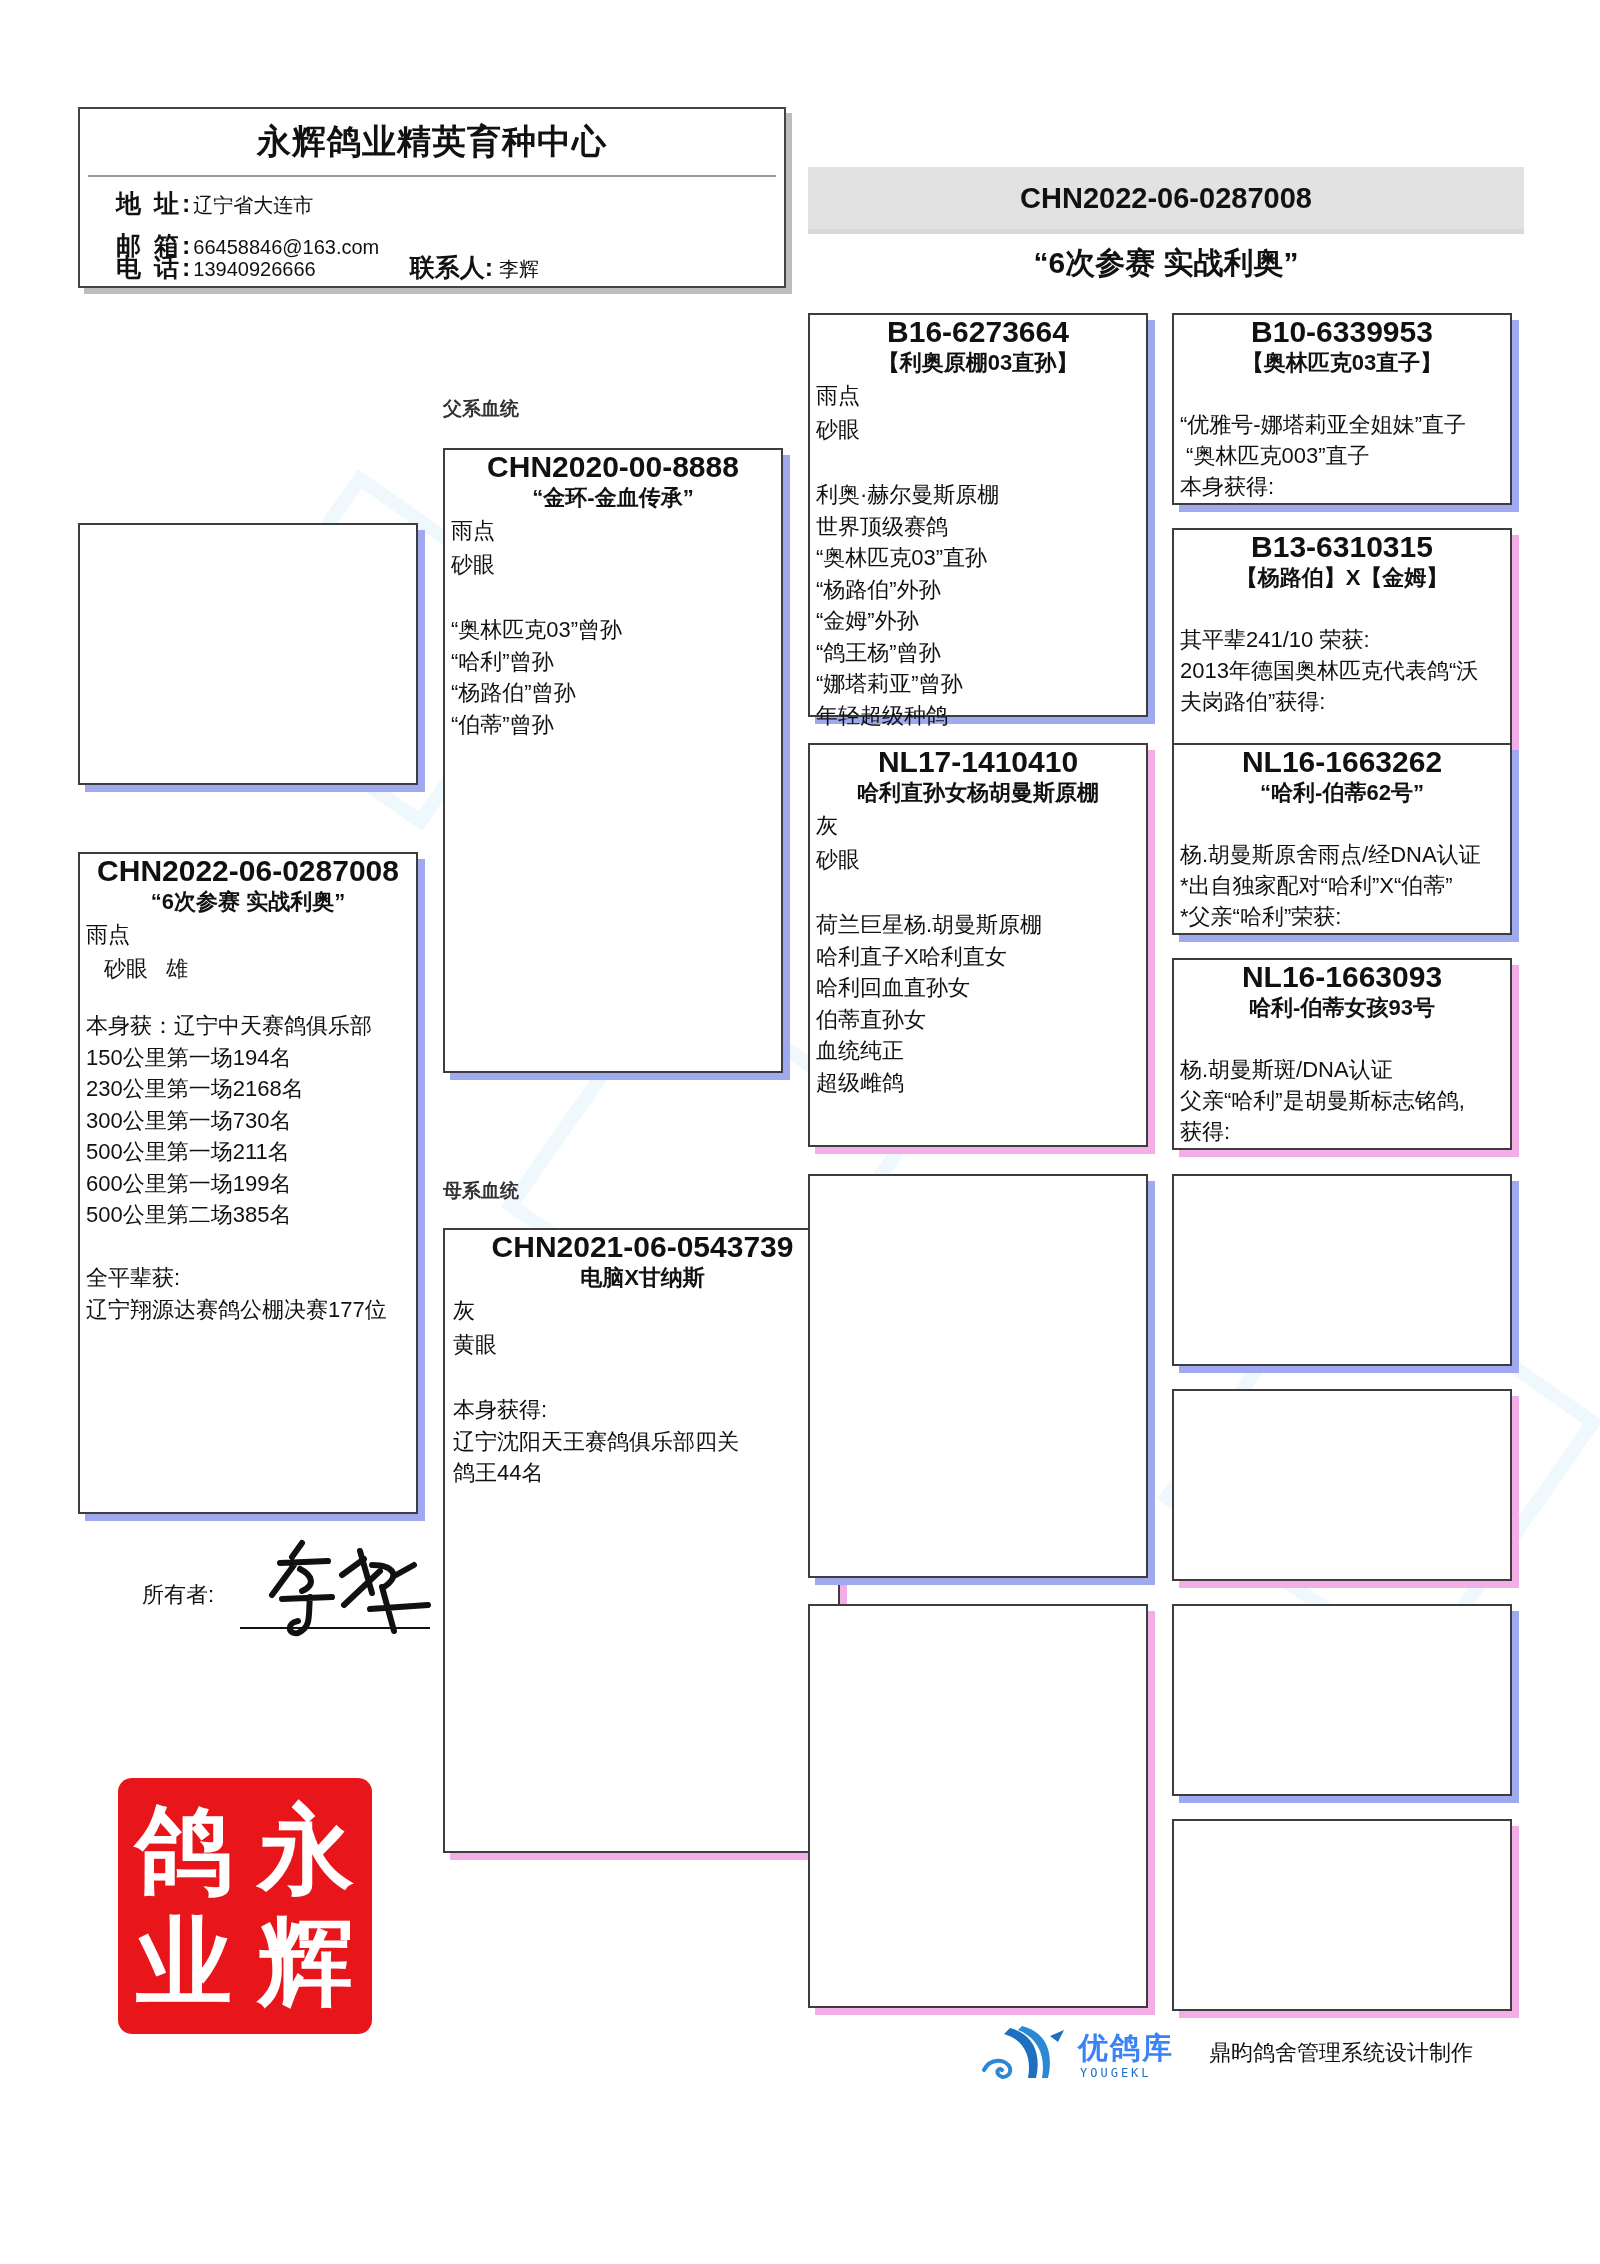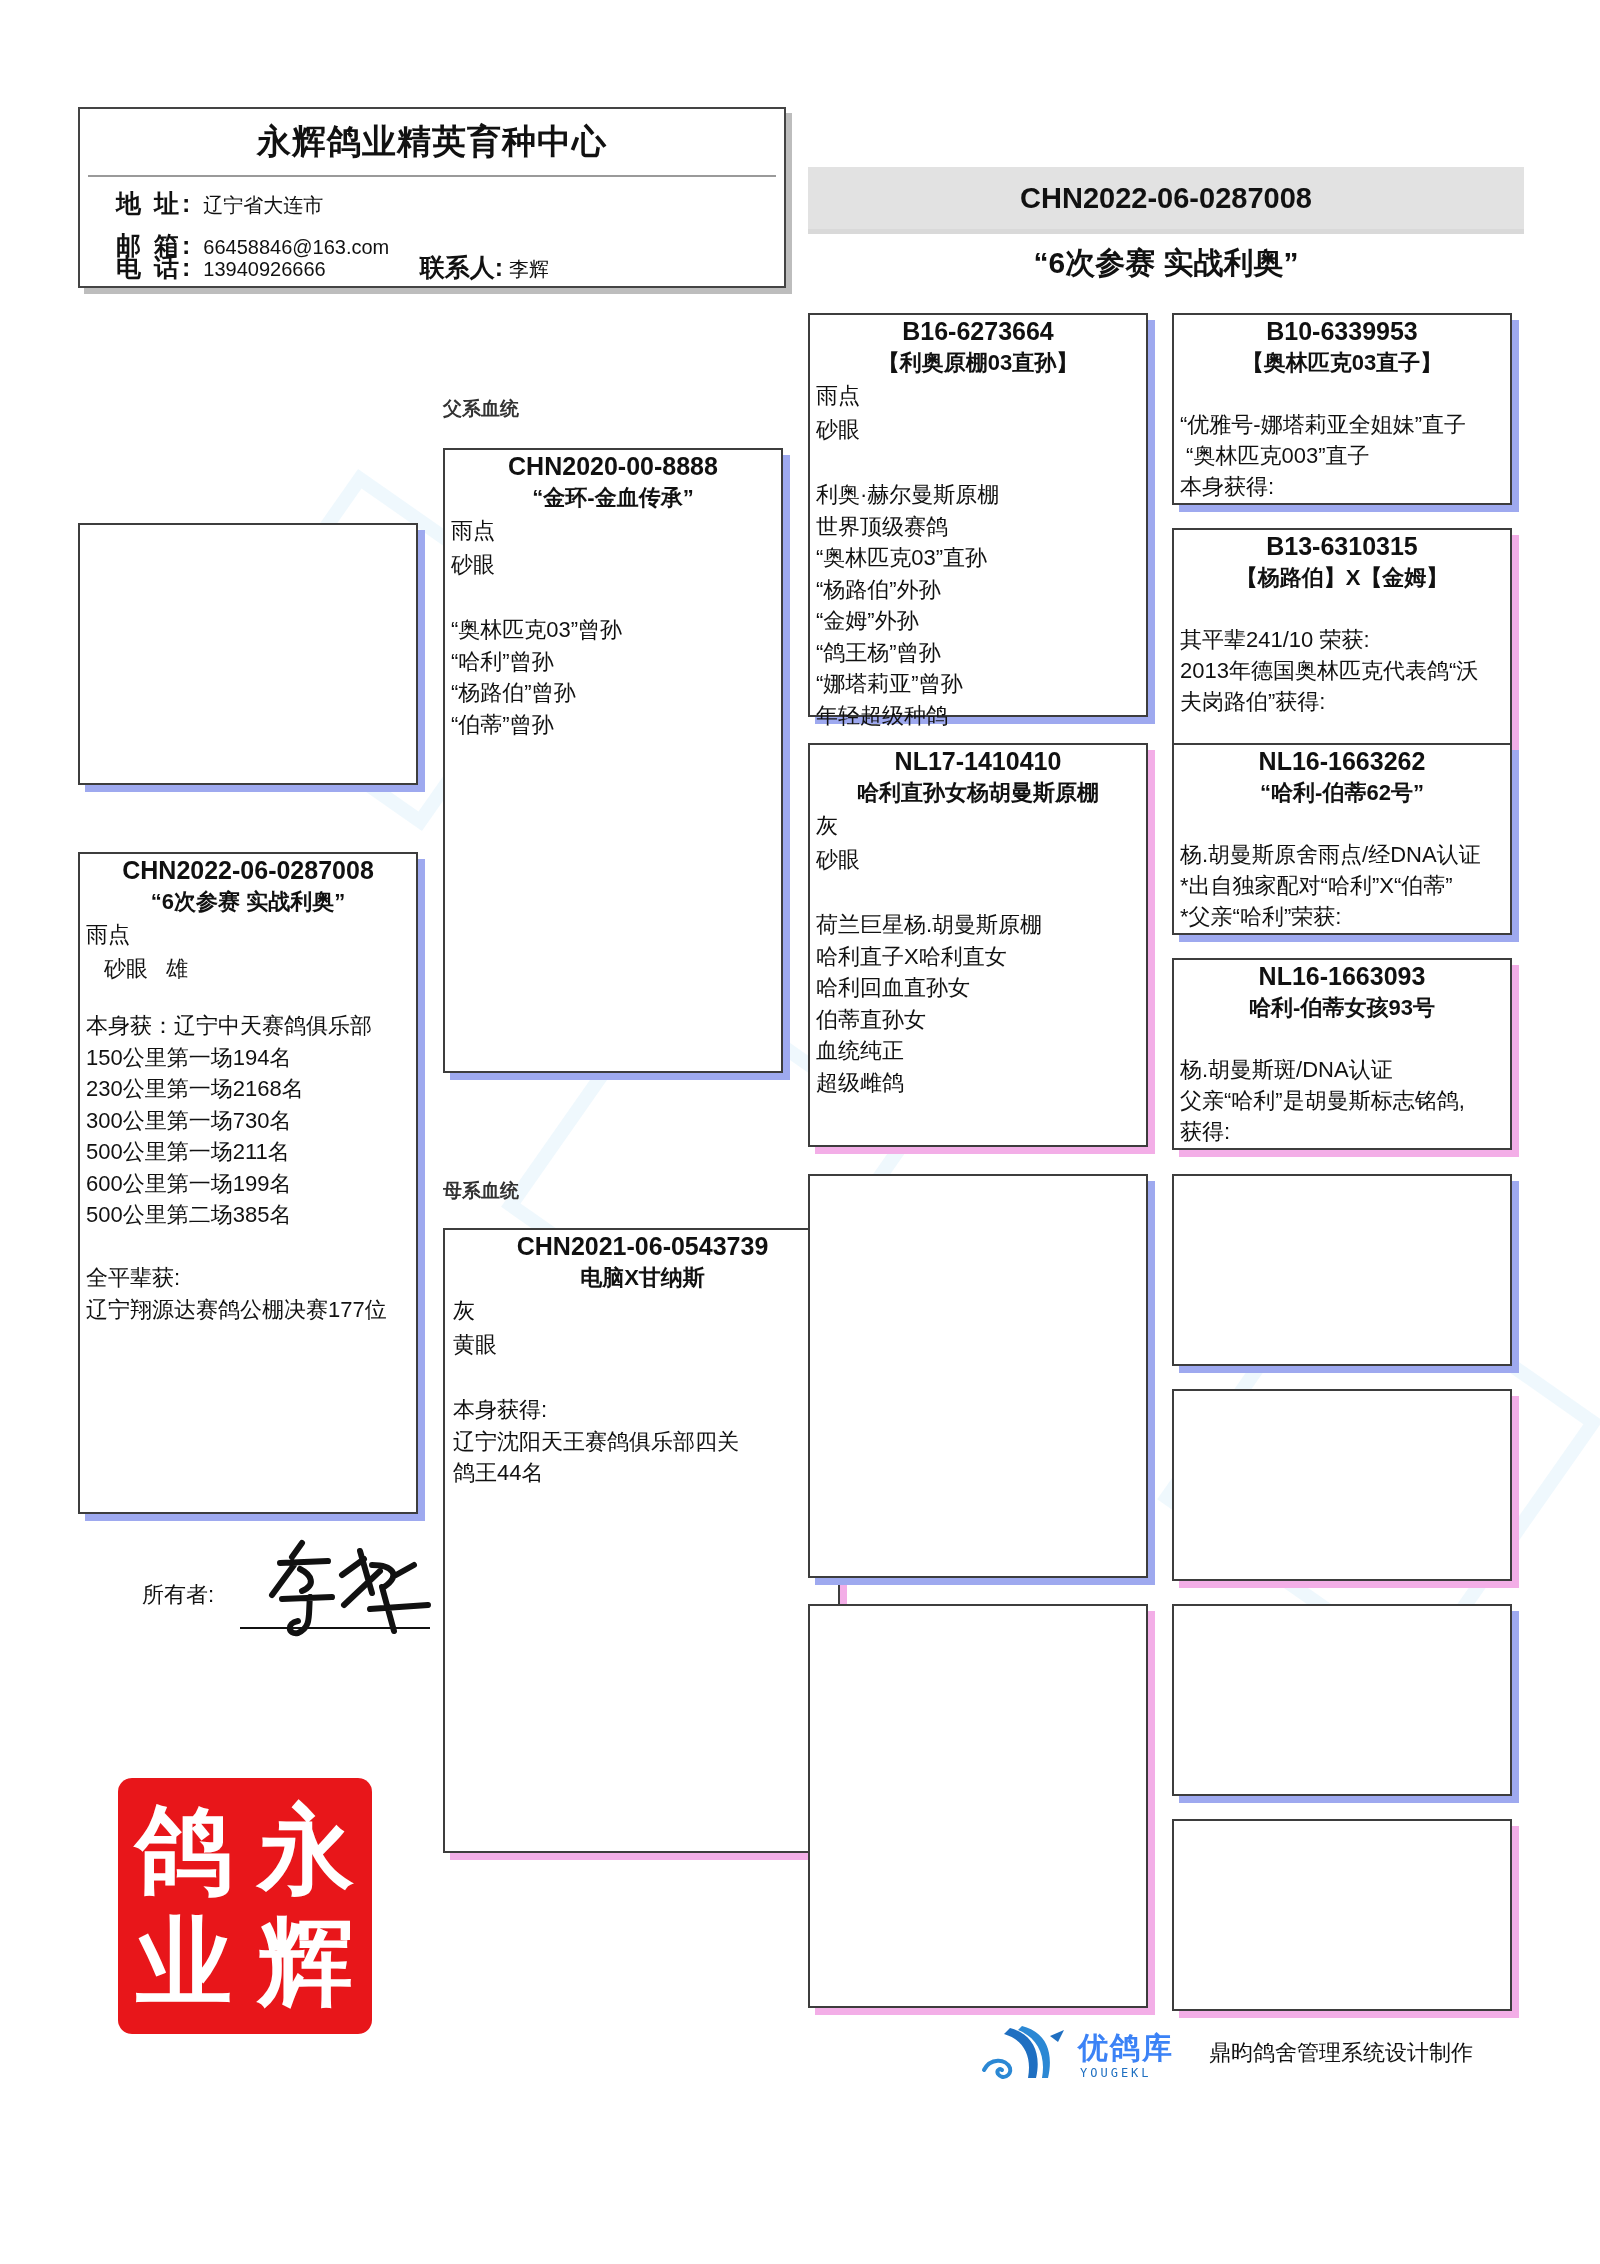--- a/index.html
+++ b/index.html
@@ -6,34 +6,34 @@
   html, body { width: 1600px; height: 2264px; background: #ffffff; }
   body { position: relative; overflow: hidden; font-family: "Liberation Sans", "DejaVu Sans", sans-serif; color: #111; }
 
   .watermark { position: absolute; border: 14px solid rgba(210, 235, 248, 0.35); transform: rotate(35deg); pointer-events: none; }
 
   
   .hdr { position: absolute; left: 78px; top: 107px; width: 708px; height: 181px; background: #fff; border: 2px solid #444; box-shadow: 6px 6px 0 #bdbdbd; }
   .hdr-title { position: absolute; left: 0; right: 0; top: 10px; text-align: center; font-size: 34px; font-weight: bold; letter-spacing: 1px; }
   .hdr-rule { position: absolute; left: 8px; right: 8px; top: 66px; border-top: 2px solid #9a9a9a; }
   .hdr-row { position: absolute; left: 36px; font-size: 20px; display: flex; align-items: baseline; }
-  .hdr-row .lbl { font-weight: bold; font-size: 25px; letter-spacing: 3px; margin-right: 10px; }
+  .hdr-row .lbl { font-weight: bold; font-size: 25px; letter-spacing: 3px; margin-right: 0; }
   .hdr-row .val { font-size: 20px; }
   .hdr-row .lbl2 { font-weight: bold; font-size: 25px; margin-left: 94px; margin-right: 6px; }
 
   
   .mainbar { position: absolute; left: 808px; top: 167px; width: 716px; height: 62px; background: #e2e2e2; text-align: center; line-height: 62px; font-size: 29px; font-weight: bold; }
   .mainbar-rule { position: absolute; left: 808px; top: 229px; width: 716px; height: 5px; background: #d9d9d9; }
   .mainsub { position: absolute; left: 808px; top: 243px; width: 716px; text-align: center; font-size: 30px; font-weight: bold; }
 
   
   .card { position: absolute; background: #fff; border: 2px solid #3d3d3d; padding: 0 6px; }
   .card.blue { box-shadow: 7px 7px 0 #9ea9ef; }
   .card.pink { box-shadow: 7px 7px 0 #f3aee7; }
-  .card .ring { text-align: center; font-weight: bold; font-size: 25px; line-height: 31px; margin-top: 1px; }
+  .card .ring { text-align: center; font-weight: bold; font-size: 30px; line-height: 31px; margin-top: 1px; }
   .card .name { text-align: center; font-weight: bold; font-size: 22px; line-height: 32px; }
   .card .attrs { display: flex; justify-content: space-between; font-size: 22px; line-height: 34px; padding-right: 18px; flex-direction: column; }
   .card .attrs .right span { margin-left: 18px; }
   .card .lines { font-size: 22px; line-height: 31.5px; margin-top: 32px; white-space: pre; }
   .card.small .lines { margin-top: 32px; font-size: 22px; line-height: 31px; white-space: nowrap; }
 
   .section-label { position: absolute; font-size: 19px; font-weight: bold; color: #333; }
 
   .owner { position: absolute; left: 142px; top: 1580px; font-size: 22px; }
   .owner-line { position: absolute; left: 240px; top: 1627px; width: 190px; border-top: 2px solid #111; }

